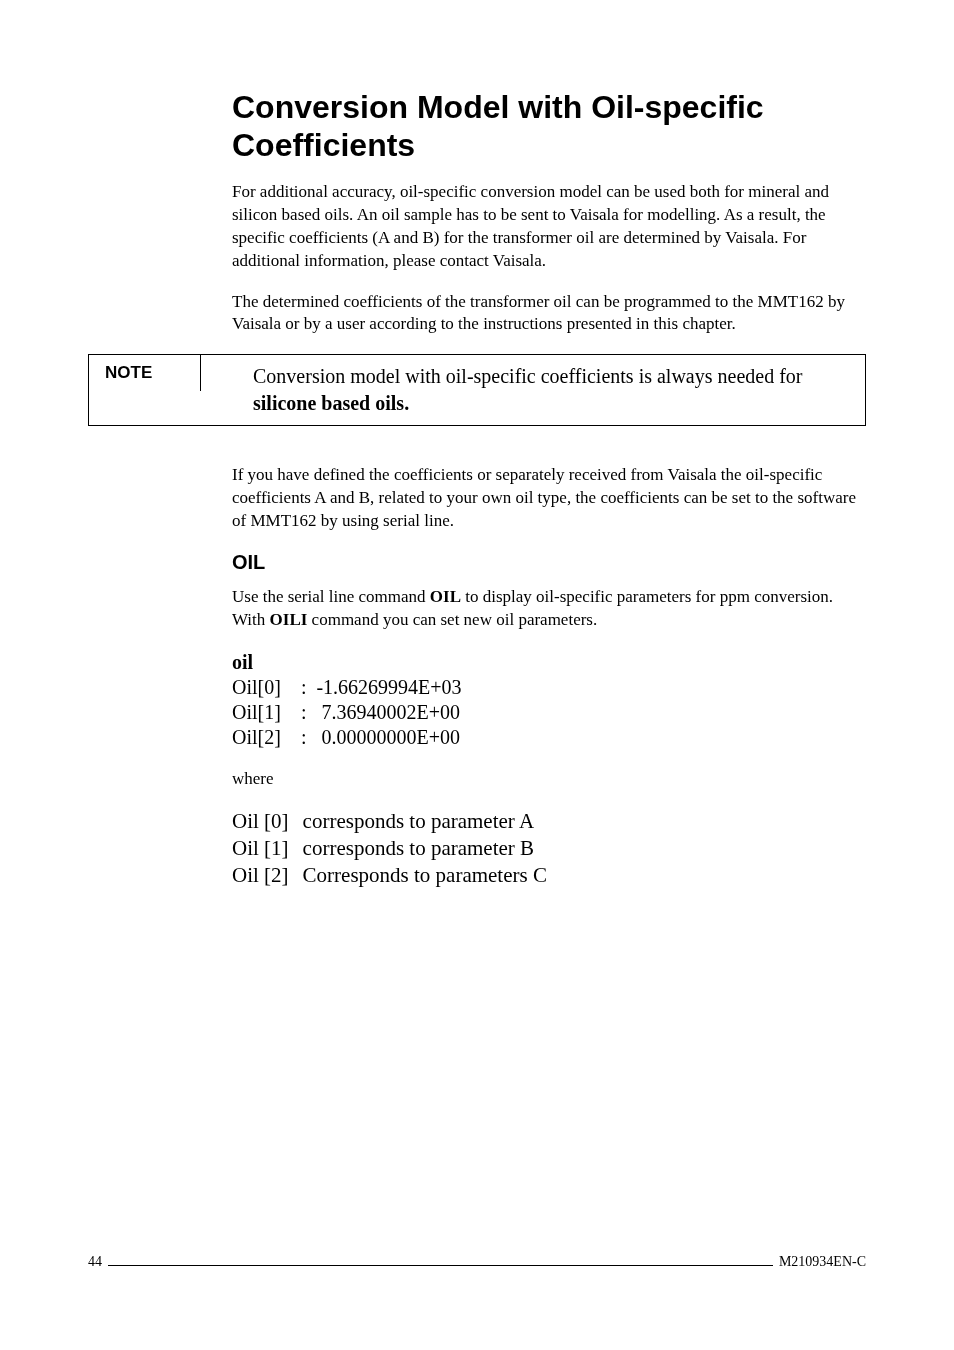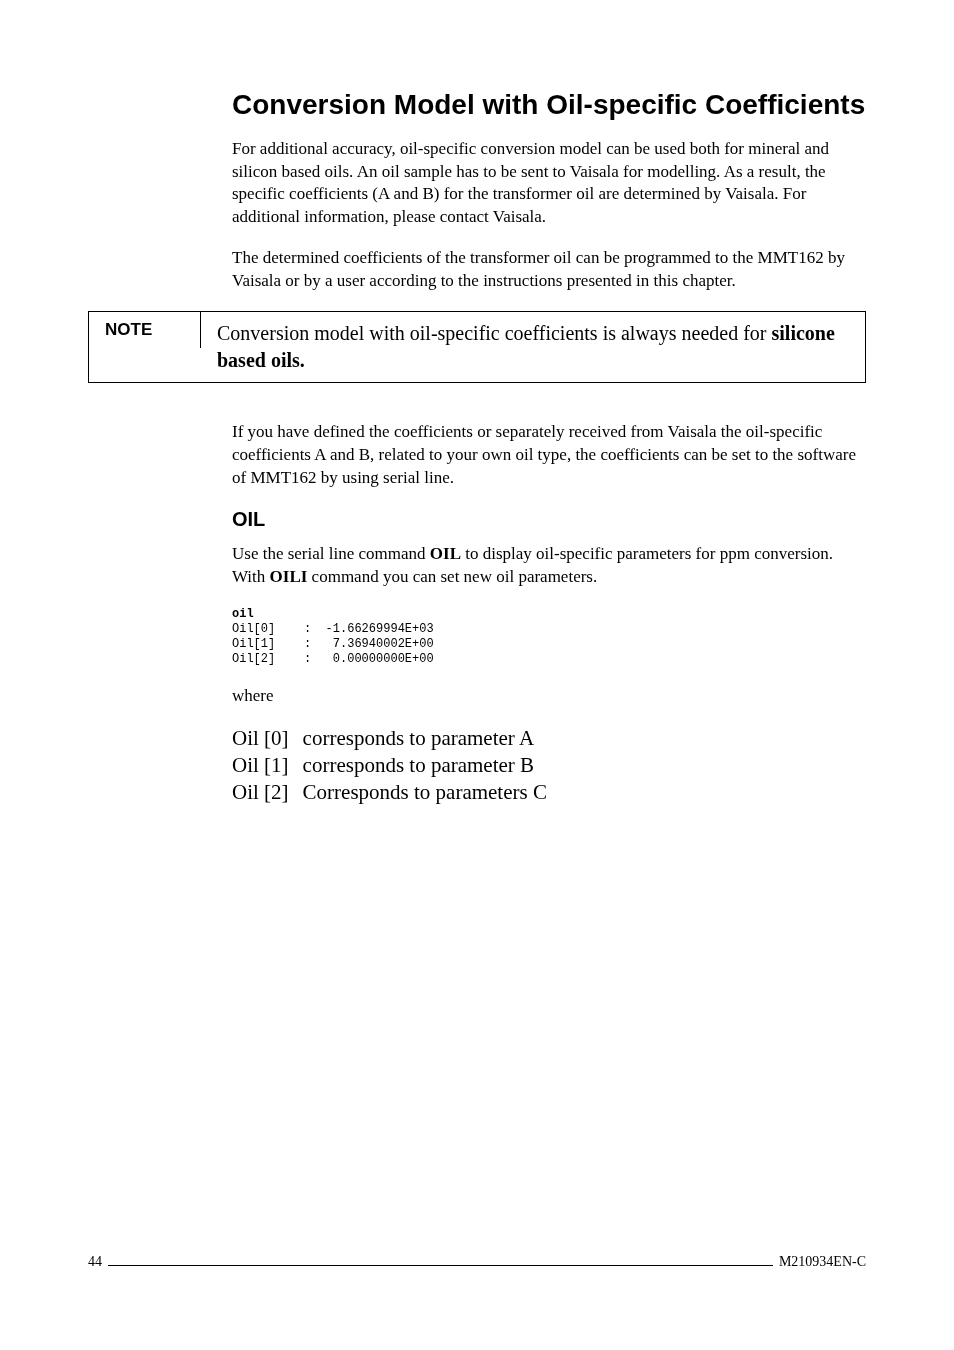--- a/index.html
+++ b/index.html
@@ -27,61 +27,62 @@
   .header-text { white-space: nowrap; }
   .header-rule {
     flex: 1;
     border-bottom: 1px solid #000;
     margin-left: 6px;
   }
   .indent-block { margin-left: 144px; }
   h1 {
     font-family: Arial, Helvetica, sans-serif;
     font-weight: bold;
-    font-size: 28px;
+    font-size: 32px;
     margin: 0 0 16px 0;
     line-height: 1.2;
   }
   h2 {
     font-family: Arial, Helvetica, sans-serif;
     font-weight: bold;
     font-size: 20px;
     margin: 0 0 12px 0;
   }
   .body-p {
     font-size: 17px;
     line-height: 1.35;
     margin: 0 0 18px 0;
   }
   .note-box {
     border: 1px solid #000;
     display: flex;
     align-items: flex-start;
     margin: 14px 0 38px 0;
+    gap: 36px;
   }
   .note-label-cell {
     border-right: 1px solid #000;
     padding: 8px 16px;
     font-family: Arial, Helvetica, sans-serif;
     font-weight: bold;
     font-size: 17px;
     min-width: 112px;
     box-sizing: border-box;
   }
   .note-text-cell {
     padding: 8px 16px;
     font-size: 20px;
     line-height: 1.35;
   }
   .note-bold { font-weight: bold; }
   .example-label { font-weight: bold; }
   .serial-cmd { font-weight: bold; }
   .mono-block {
-    font-family: Liberation Mono, monospace;
-    font-size: 12px;
+    font-family: Liberation Serif, serif;
+    font-size: 20px;
     white-space: pre;
     margin: 0 0 18px 0;
     line-height: 1.25;
   }
   .mono-bold { font-weight: bold; }
   .def-table { border-collapse: collapse; margin-bottom: 20px; }
   .def-table td {
     font-size: 21px;
     padding: 0 14px 2px 0;
     vertical-align: top;

